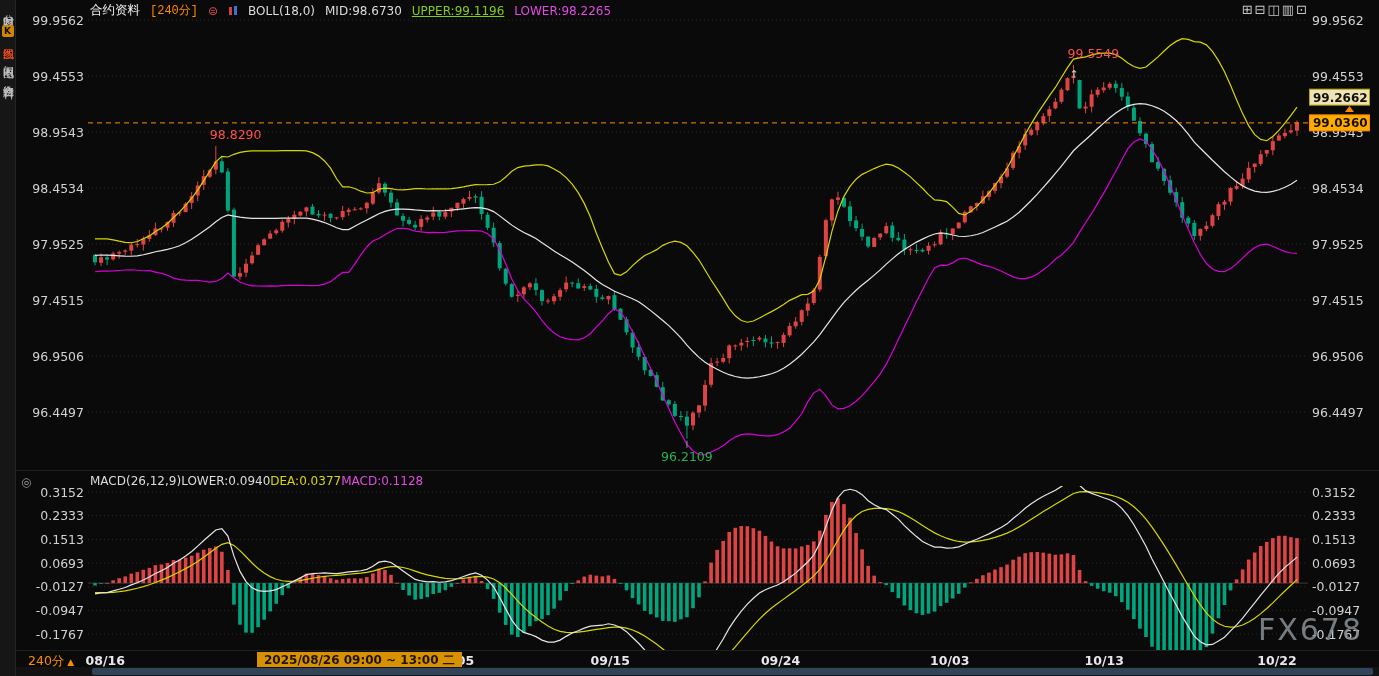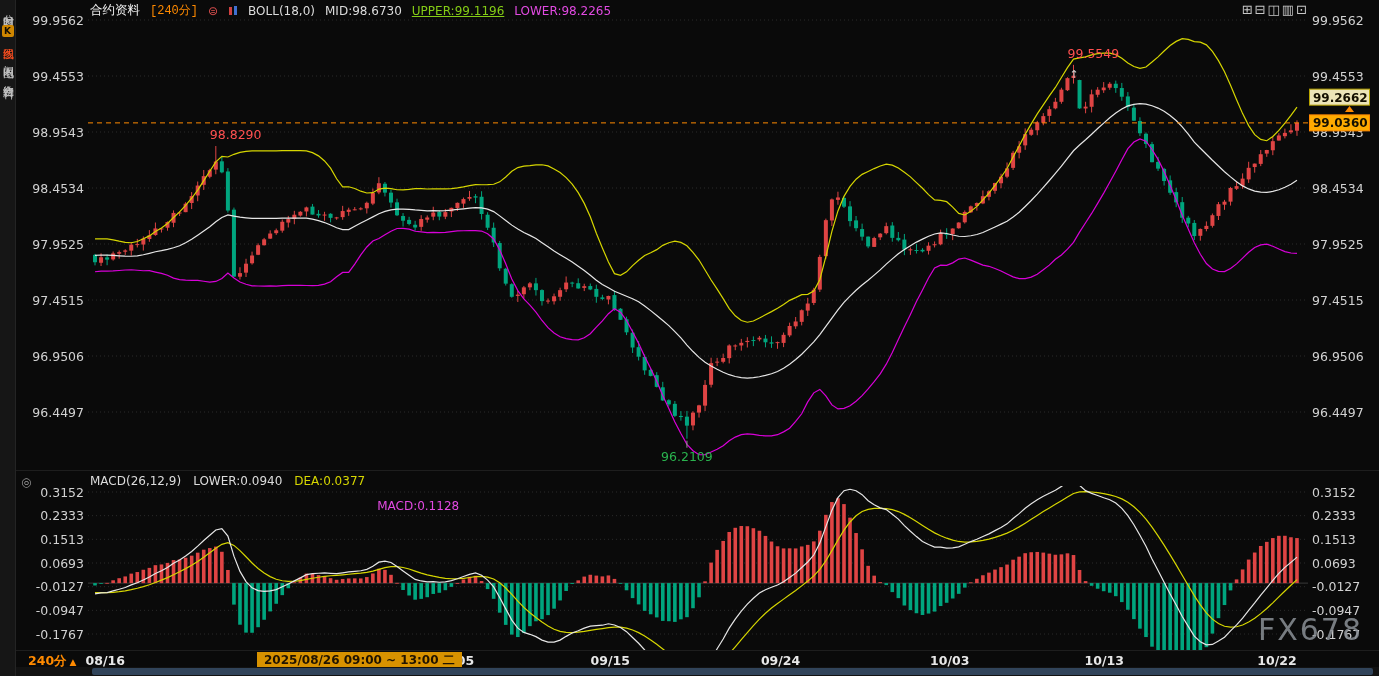--- a/index.html
+++ b/index.html
@@ -31,28 +31,28 @@
                linear-gradient(#4070d0,#4070d0) 6px 1px/3px 9px no-repeat;}
   .c-upper{color:#84cc16;text-decoration:underline;}
   .c-lower{color:#e24ae2;}
 
   
   .layout-icons{position:absolute;right:72px;top:2px;display:flex;gap:2px;color:#c6c6c6;
                 font-size:13px;z-index:5;}
   .layout-icons span{cursor:pointer;}
 
   
-  .macd-header{position:absolute;left:90px;top:474px;display:flex;gap:12px;font-size:12px;
+  .macd-header{position:absolute;left:90px;top:474px;display:flex;gap:0;font-size:12px;
                color:#dcdcdc;z-index:5;white-space:nowrap;}
   .dea{color:#d6d600;}
-  .macdv{color:#e24ae2;margin-top:25px;}
+  .macdv{color:#e24ae2;}
   .cycle{position:absolute;left:21px;top:475px;color:#9a9a9a;font-size:12px;z-index:5;cursor:pointer;}
 
   
-  .bottom-tf{position:absolute;left:28px;top:653px;color:#ff8a00;font-size:12.5px;font-weight:700;
+  .bottom-tf{position:absolute;left:28px;top:653px;color:#ff8a00;font-size:12.5px;font-weight:400;
              display:flex;gap:3px;align-items:center;z-index:5;cursor:pointer;}
   .bottom-tf .tri{font-size:9px;}
   .info-box{position:absolute;left:257px;top:652px;background:#d89200;color:#201400;font-size:12px;
             font-weight:600;height:30px;line-height:16px;padding:0 7px;z-index:5;white-space:nowrap;}
   .watermark{position:absolute;right:16px;top:612px;font-size:30px;font-weight:400;color:#8b9096;
              letter-spacing:2px;z-index:3;opacity:.85;}
   .scrollbar{position:absolute;left:0;top:667px;width:100%;height:9px;background:#121212;z-index:5;}
   .thumb{position:absolute;left:92px;right:6px;top:1px;height:7px;background:#31445a;border-radius:2px;cursor:pointer;}
 </style>
 </head>

